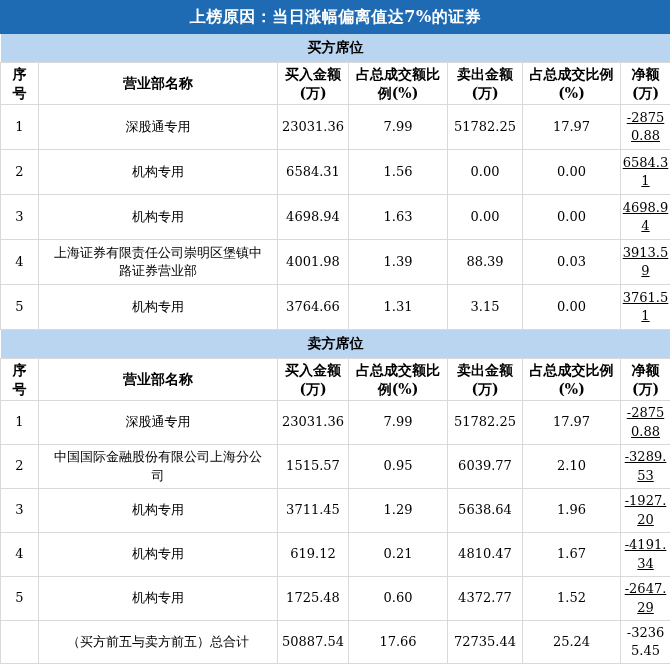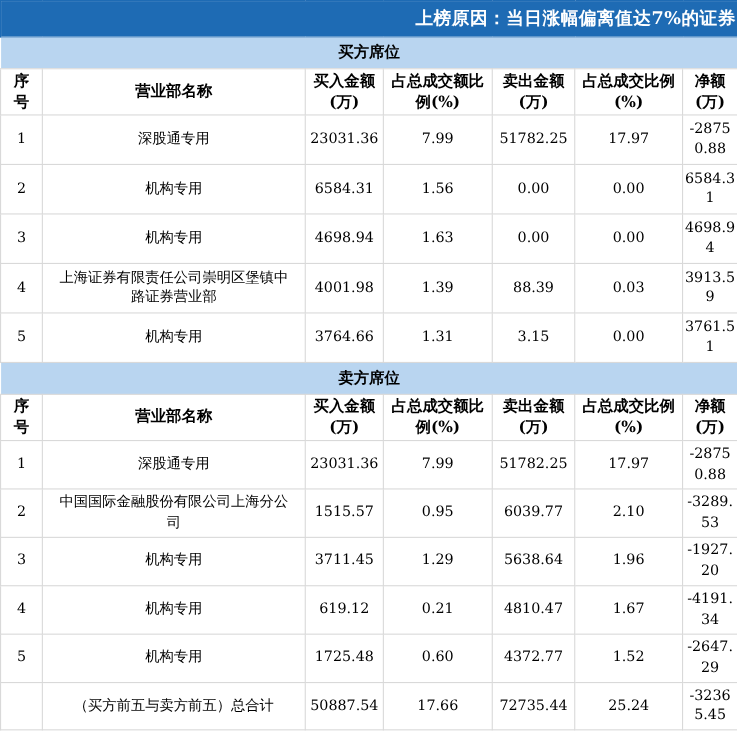--- a/index.html
+++ b/index.html
@@ -23,21 +23,20 @@
     overflow: hidden;
   }
   tr.title-row td {
     background: #1e6bb4;
     color: #ffffff;
     font-weight: bold;
     font-size: 16px;
     height: 30px;
     border: 1px solid #1e6bb4;
     letter-spacing: 0.5px;
-    text-align: right;
   }
   tr.band-row td {
     background: #b9d5f0;
     font-weight: bold;
     font-size: 14px;
     height: 26px;
     border-left: none;
     border-right: none;
     margin-top: 12px;
   }
@@ -56,20 +55,21 @@
     line-height: 1.4;
   }
   tr.data-row.sell-row td { height: 43px; }
   tr.data-row td.c-name {
     padding: 0 10px;
     word-break: break-all;
   }
   tr.data-row td.c-net {
     word-break: break-all;
     padding: 0 1px;
+    text-decoration: underline;
   }
   tr.total-row td {
     font-size: 13px;
     height: 42px;
     padding: 0 1px;
     line-height: 1.4;
     word-break: break-all;
   }
   tr.total-row td.c-name { padding: 0 10px; text-align: center; }
   tr.footer-row td {

